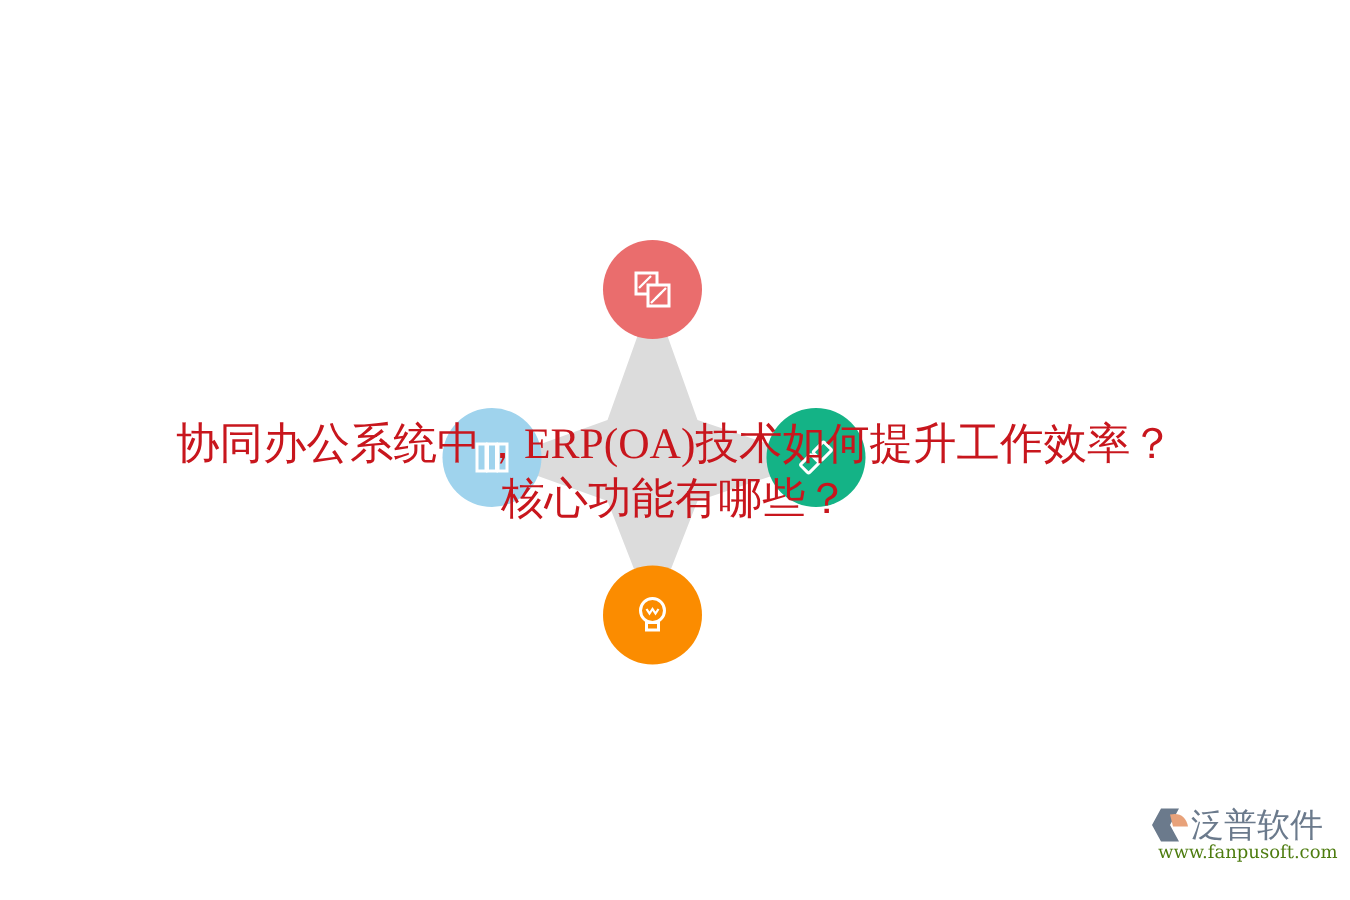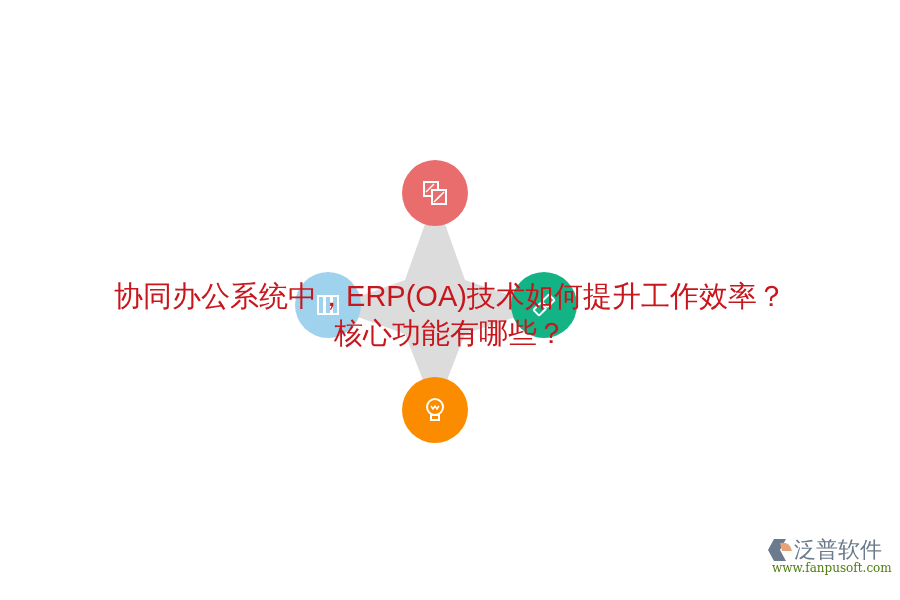--- a/index.html
+++ b/index.html
@@ -1,19 +1,19 @@
 <!DOCTYPE html>
 <html><head>
 <meta charset="utf-8">
 <style>
   html, body { margin:0; padding:0; }
   body { width:900px; height:600px; background:#ffffff; position:relative; overflow:hidden; font-family:"DejaVu Sans", sans-serif; }
   .diagram { position:absolute; left:0; top:0; width:900px; height:600px; }
   .circle { position:absolute; width:66px; height:66px; border-radius:50%; display:flex; align-items:center; justify-content:center; }
-  .title { position:absolute; left:0; width:900px; text-align:center; color:#c8161d; font-size:29px; line-height:40px; font-family:Liberation Sans, sans-serif; letter-spacing:0px; }
+  .title { position:absolute; left:0; width:900px; text-align:center; color:#c8161d; font-size:29px; line-height:40px; font-family:Liberation Serif, serif; letter-spacing:0px; }
   .logo { position:absolute; left:766px; top:537px; width:130px; height:40px; }
   .logo-cn { position:absolute; left:28px; top:-2px; font-size:22px; color:#6b7a8c; white-space:nowrap; font-family:"DejaVu Sans", sans-serif; }
   .logo-url { position:absolute; left:6px; top:24px; font-size:12px; color:#4d7c0f; white-space:nowrap; font-family:"DejaVu Serif", serif; }
 </style>
 </head>
 <body>
 
 <div class="diagram">
   <svg width="900" height="600" style="position:absolute;left:0;top:0">
     <path d="M435,196 L465,280 L545,307 L465,334 L435,411 L405,334 L330,307 L405,280 Z" fill="#dcdcdc"></path>

